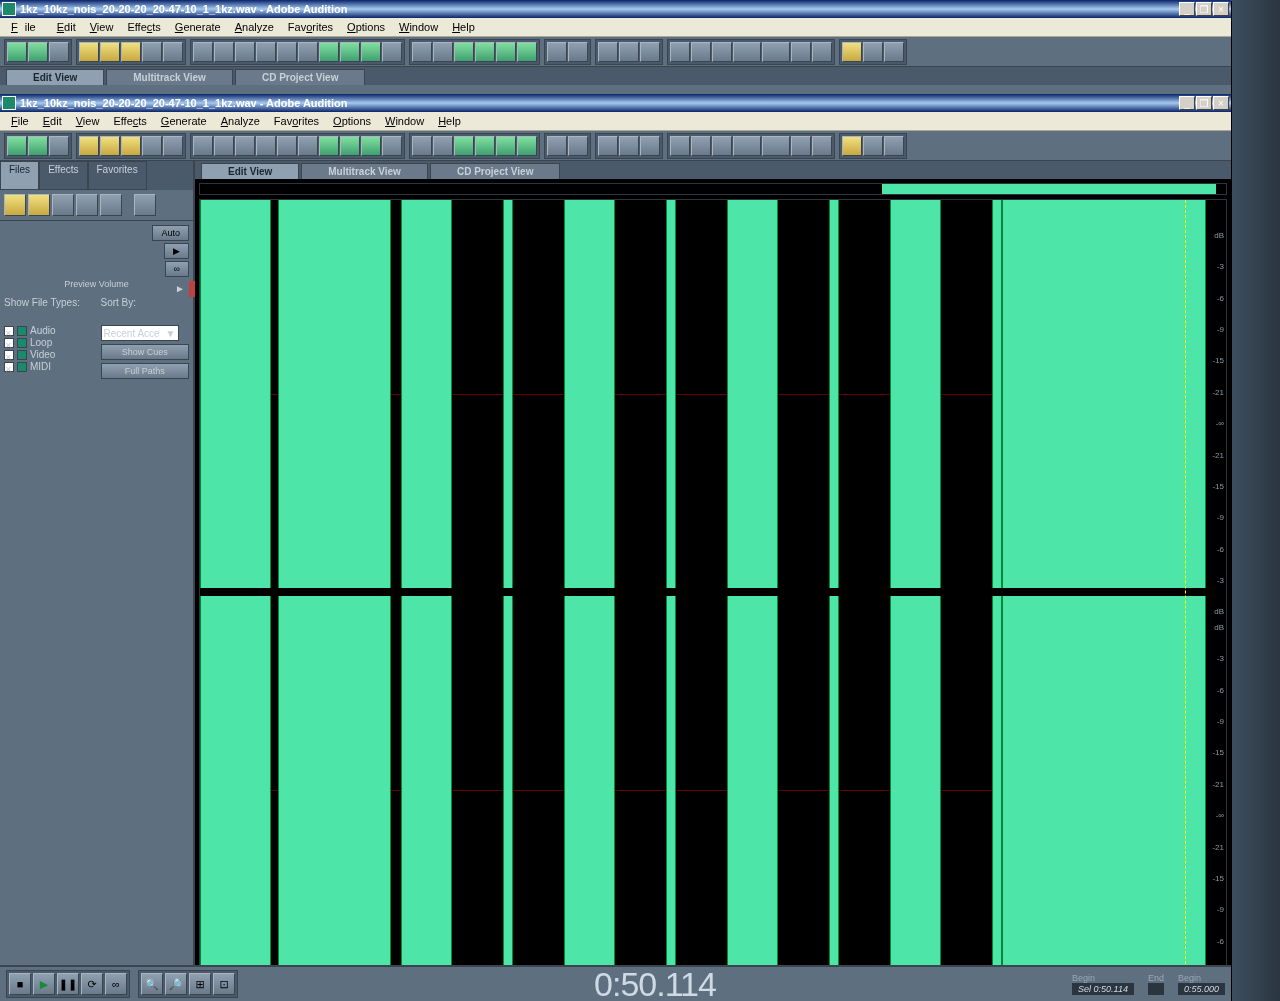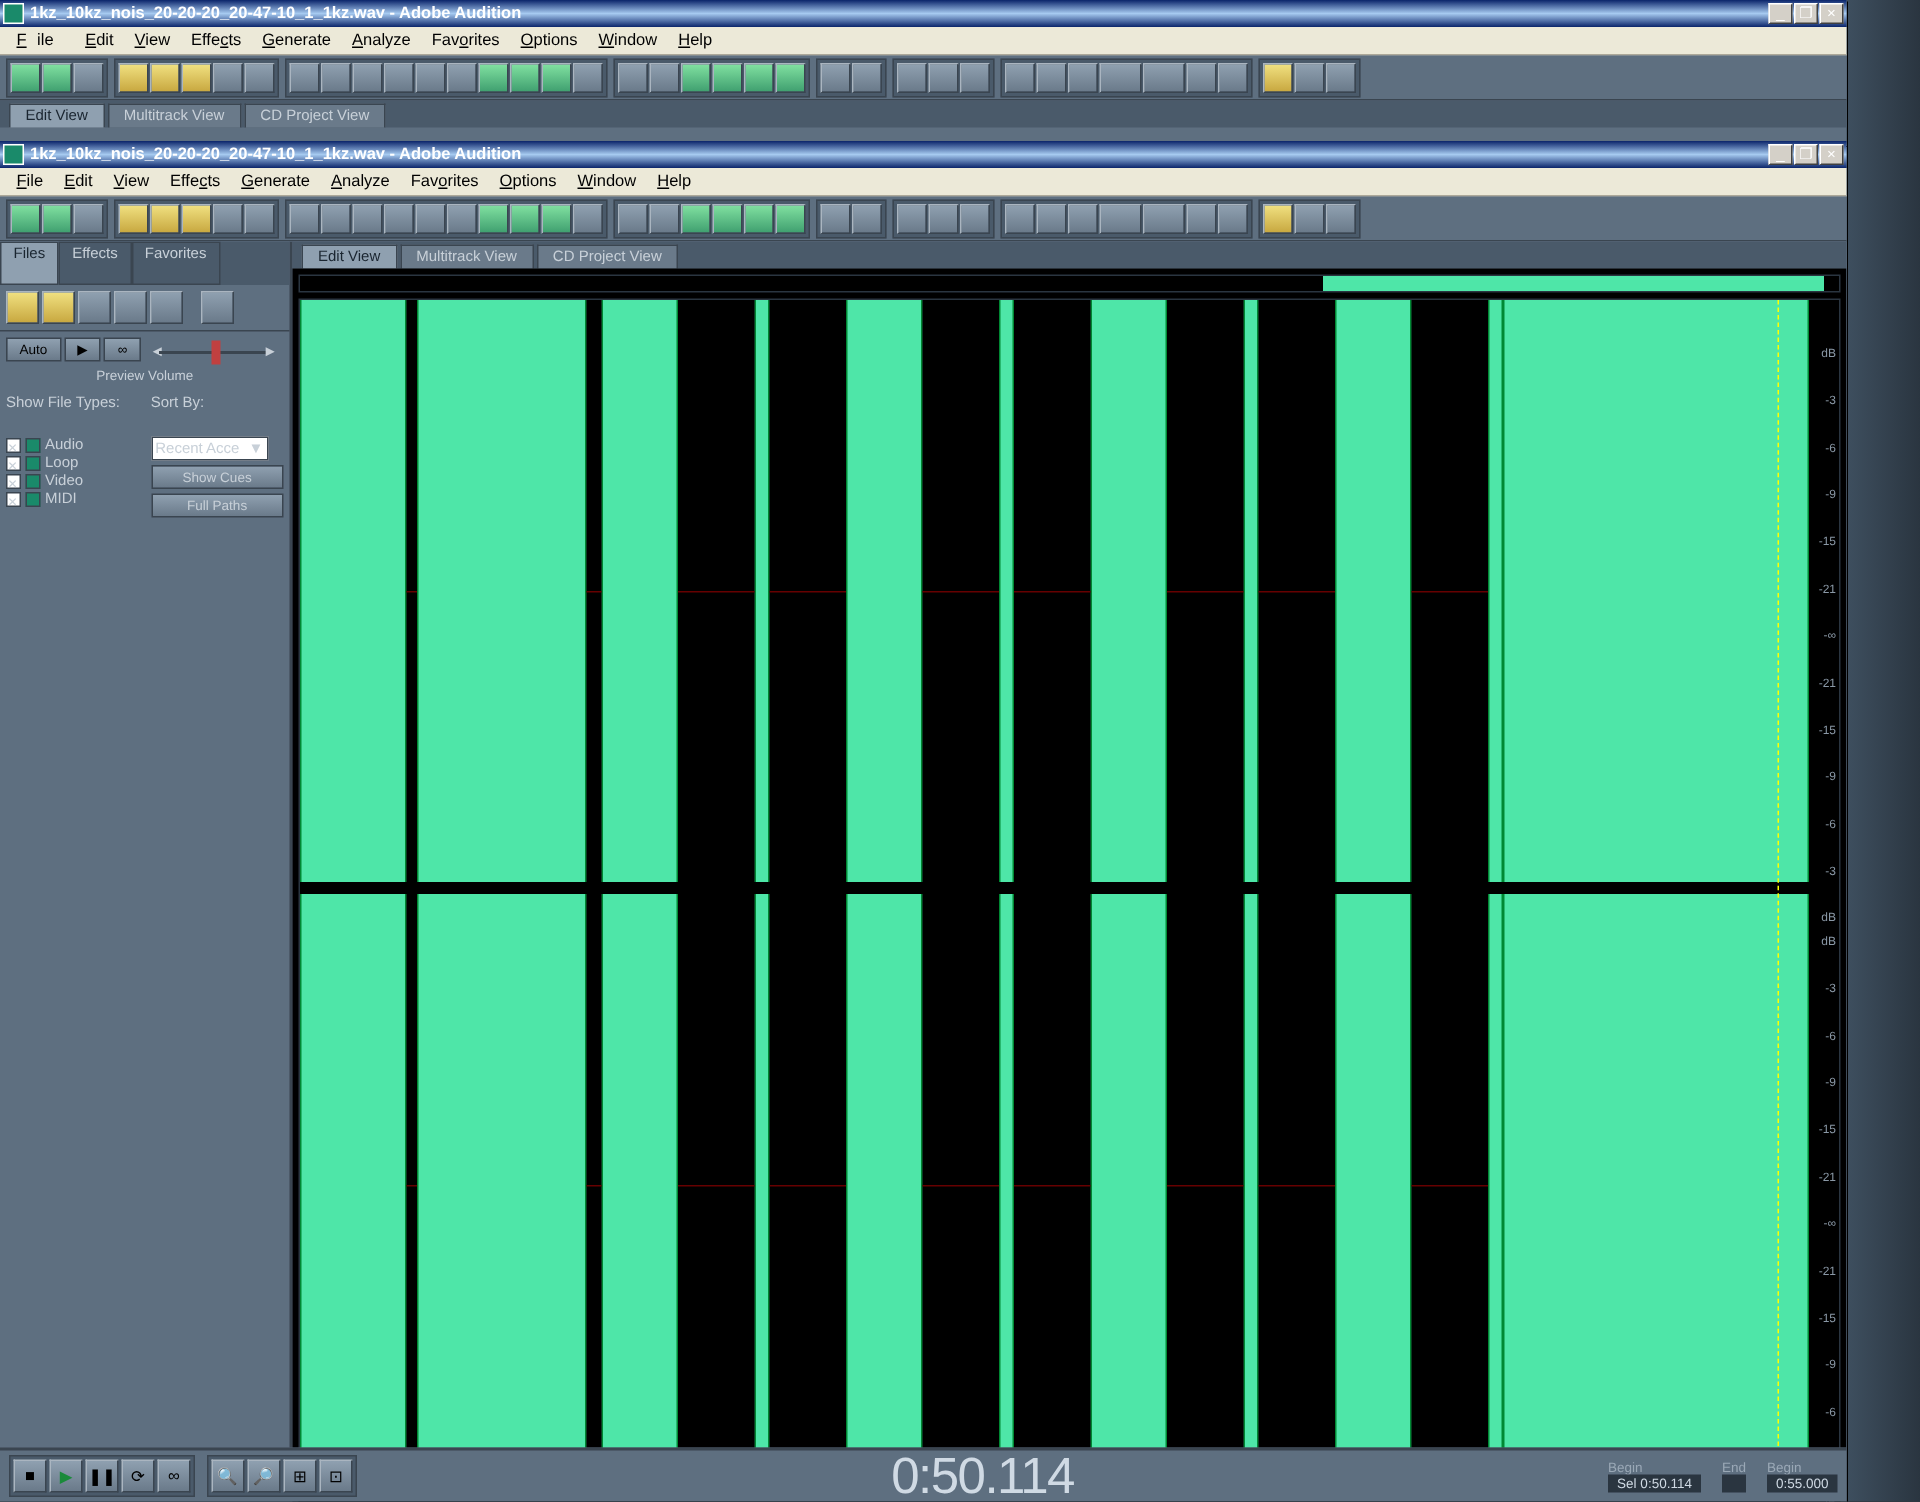--- a/index.html
+++ b/index.html
@@ -20,39 +20,39 @@
 .menubar span u { text-decoration: underline; }
 
 .toolbar-row { height: 30px; background: #5e6f80; display: flex; align-items: center; padding: 2px 4px; gap: 4px; border-bottom: 1px solid #3a4550; }
 .tbgrp { display: flex; gap: 1px; background: #4a5a6a; padding: 2px; border: 1px solid #3a4550; }
 .tbtn { width: 20px; height: 20px; background: linear-gradient(to bottom, #8fa0b0, #6a7a8a); border: 1px solid #aab5c0; border-right-color: #3a4550; border-bottom-color: #3a4550; cursor: pointer; display: flex; align-items: center; justify-content: center; font-size: 10px; }
 .tbtn.y { background: linear-gradient(to bottom, #f0e080, #c8a840); }
 .tbtn.g { background: linear-gradient(to bottom, #80e0a0, #40a070); }
 .tbtn.wide { width: 28px; }
 
 .tabbar { height: 18px; background: #4a5a6a; display: flex; align-items: flex-end; padding: 0 6px; gap: 2px; }
-.tab { padding: 2px 10px; background: #6a7a8a; color: #c8d0d8; font-size: 10px; border: 1px solid #3a4550; border-bottom: none; cursor: pointer; }
+.tab { padding: 2px 26px; background: #6a7a8a; color: #c8d0d8; font-size: 10px; border: 1px solid #3a4550; border-bottom: none; cursor: pointer; font-weight: bold; }
 .tab.active { background: #8fa0b0; color: #1a2530; }
 
 .body2 { flex: 1; display: flex; background: #5e6f80; overflow: hidden; }
 
 .sidebar { width: 195px; background: #5e6f80; display: flex; flex-direction: column; border-right: 2px solid #3a4550; }
 .sb-tabs { height: 29px; display: flex; background: #4a5a6a; }
 .sb-tab { padding: 2px 8px; font-size: 10px; color: #c8d0d8; cursor: pointer; border: 1px solid #3a4550; }
 .sb-tab.active { background: #8fa0b0; color: #1a2530; }
 .sb-btnrow { padding: 4px; display: flex; gap: 2px; }
 .sb-btn { width: 22px; height: 22px; background: linear-gradient(to bottom,#8fa0b0,#6a7a8a); border: 1px solid #aab5c0; border-right-color:#3a4550; border-bottom-color:#3a4550; cursor:pointer; }
 .sb-btn.y { background: linear-gradient(to bottom,#f0e080,#c8a840); }
 .filelist { flex: 1; background: #5e6f80; padding: 2px 6px; overflow: auto; }
 .filelist .row { display: flex; align-items: center; padding: 1px 2px; color: #d8e0e8; font-size: 11px; cursor: pointer; gap: 4px; }
 .filelist .row.sel { background: #316ac5; color: #fff; }
 .filelist .row .fi { width: 16px; height: 12px; background: #1a8a6a; border: 1px solid #083; }
 
 .sb-bottom { border-top: 1px solid #3a4550; padding: 4px; }
-.transport { display: flex; align-items: flex-start; gap: 2px; }
+.transport { display: flex; align-items: flex-end; gap: 2px; flex-direction: column; }
 .tbut { padding: 2px 8px; background: linear-gradient(to bottom,#8fa0b0,#6a7a8a); border: 1px solid #3a4550; font-size: 9px; cursor: pointer; }
 .vol-slider { flex: 1; height: 20px; position: relative; }
 .vol-track { position: absolute; left: 10px; right: 10px; top: 9px; height: 2px; background: #3a4550; }
 .vol-thumb { position: absolute; left: 48%; top: 2px; width: 6px; height: 16px; background: #c04040; }
 .vol-label { font-size: 9px; color: #c8d0d8; text-align: center; }
 
 .filt-row { padding: 4px; font-size: 10px; color: #c8d0d8; display: flex; gap: 8px; }
 .filt-col { flex: 1; }
 .filt-col .hdr { margin-bottom: 17px; }
 .chk { display: flex; align-items: center; gap: 3px; margin: 1px 0; }
@@ -84,21 +84,21 @@
 .tick::before { content: ""; position: absolute; top: 0; left: 0; width: 1px; height: 4px; background: #8a98a6; }
 .tick span { position: absolute; top: 4px; left: -6px; font-size: 8px; }
 .hmslbl { position: absolute; top: 4px; font-size: 8px; color: #8a98a6; }
 
 .bottombar { position: absolute; left: 0; right: 49px; bottom: 0; height: 36px; background: #5e6f80; border-top: 2px solid #3a4550; display: flex; align-items: center; padding: 2px 6px; gap: 8px; z-index: 3; }
 .tc-grp { display: flex; gap: 2px; background: #4a5a6a; padding: 2px; border: 1px solid #3a4550; }
 .tcbtn { width: 22px; height: 22px; background: linear-gradient(to bottom,#8fa0b0,#6a7a8a); border: 1px solid #aab5c0; border-right-color:#3a4550; border-bottom-color:#3a4550; cursor:pointer; display:flex; align-items:center; justify-content:center; font-size:11px; }
 .timecode { font-family: 'Arial Narrow', Arial; font-size: 34px; color: #d0dae4; letter-spacing: -1px; }
 .sel-info { font-size: 9px; color: #c8d0d8; display: grid; grid-template-columns: auto auto auto; gap: 0 14px; }
 .sel-info .hdr { color: #9aa8b6; }
-.sel-info .val { background: #2a3540; padding: 1px 6px; color: #d0dae4; }
+.sel-info .val { background: #2a3540; padding: 1px 6px; color: #d0dae4; font-style: italic; }
 </style>
 </head>
 <body>
 
 <div class="right-strip"></div>
 
 <div class="window w1">
   <div class="titlebar">
     <div class="ticon"></div>
     <div class="title">1kz_10kz_nois_20-20-20_20-47-10_1_1kz.wav - Adobe Audition</div>

